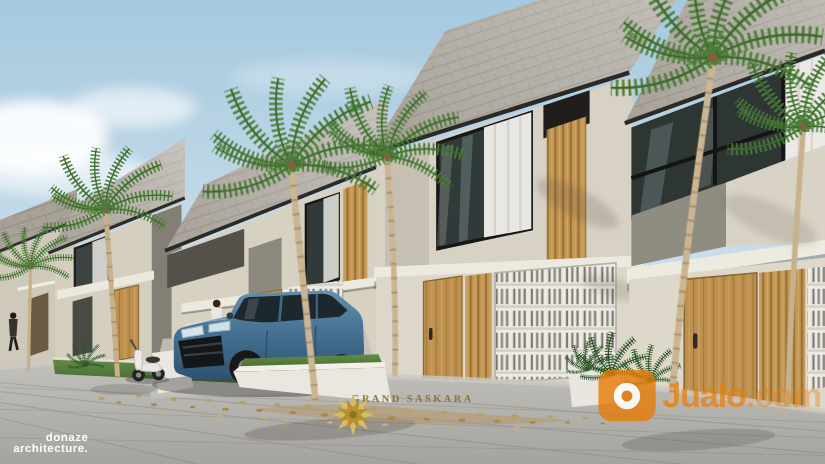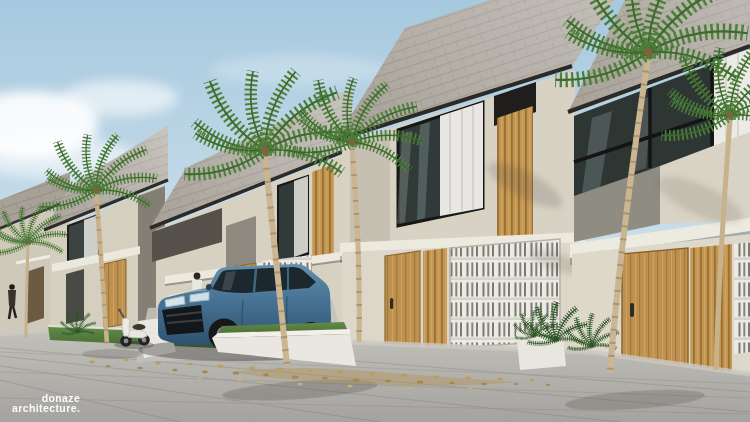--- a/index.html
+++ b/index.html
@@ -392,14 +392,29 @@
           <ellipse cx="240" cy="380" rx="2.6" ry="1.2"></ellipse>
     </g>
   </g>
 </svg>
 
 <div class="wm-studio">
   <div>donaze</div>
   <div>architecture.</div>
 </div>
 
-
+<div class="wm-brand">
+  <svg width="42" height="42" viewBox="-22 -22 44 44">
+    <use href="#star8" fill="#d9bd62"></use>
+    <use href="#star8" transform="rotate(22.5) scale(0.78)" fill="#b69134"></use>
+    <circle r="3.6" fill="#8f7426"></circle>
+  </svg>
+  <div class="name">GRAND SASKARA</div>
 </div>
 
+<div class="wm-jualo">
+  <div class="badge">
+    <span class="ring"></span>
+    <span class="dot"></span>
+  </div>
+  <div class="jtext"><span class="jname">Jualo</span><span class="jtld">.com</span></div>
+</div>
+</div>
+
 </body></html>

